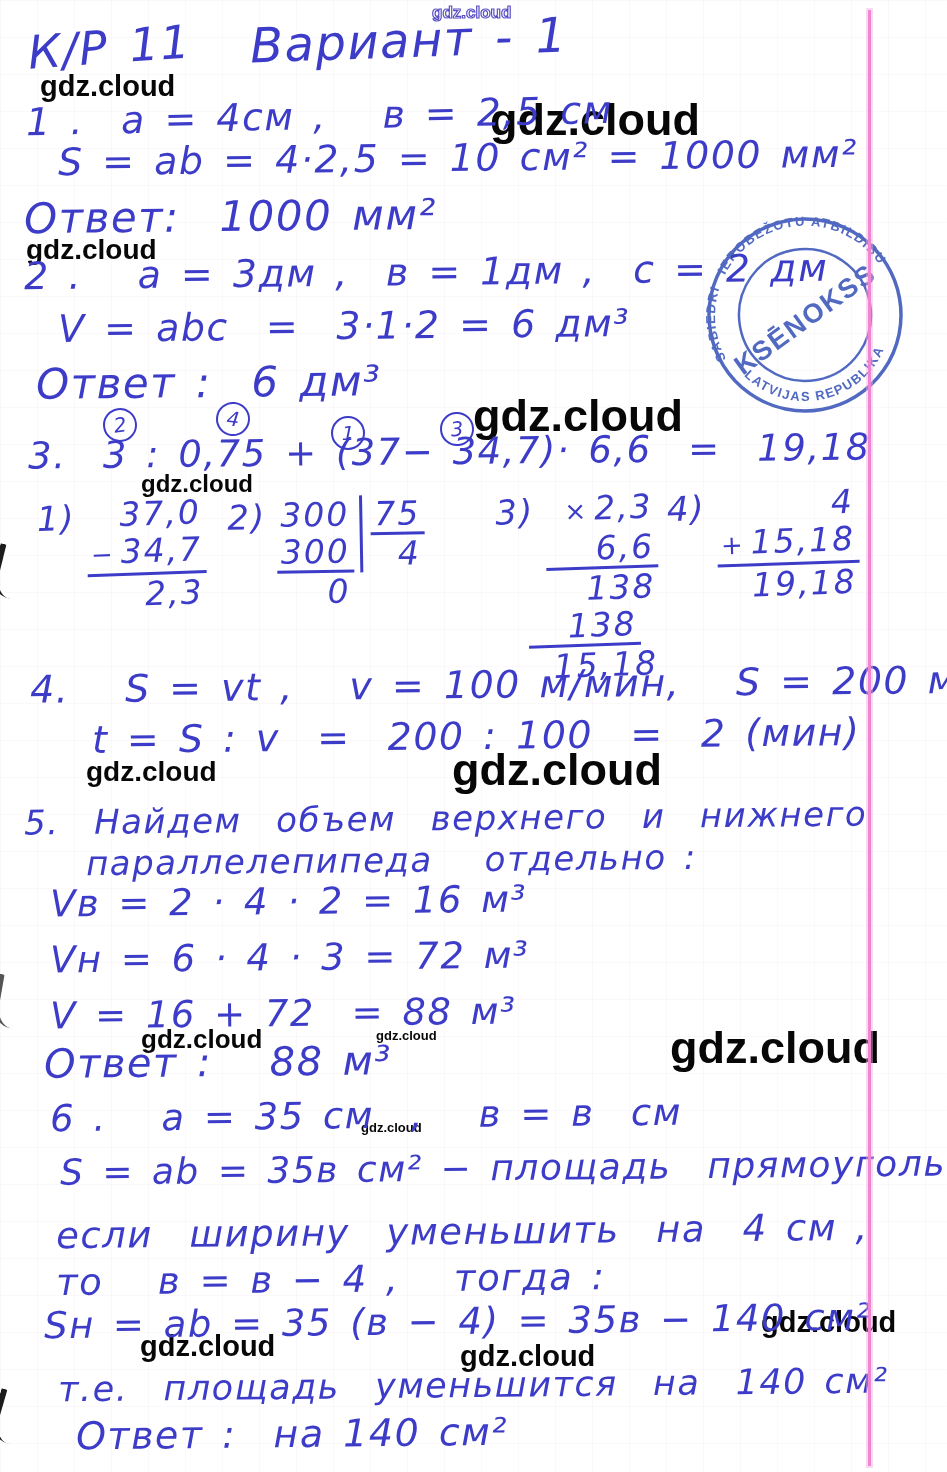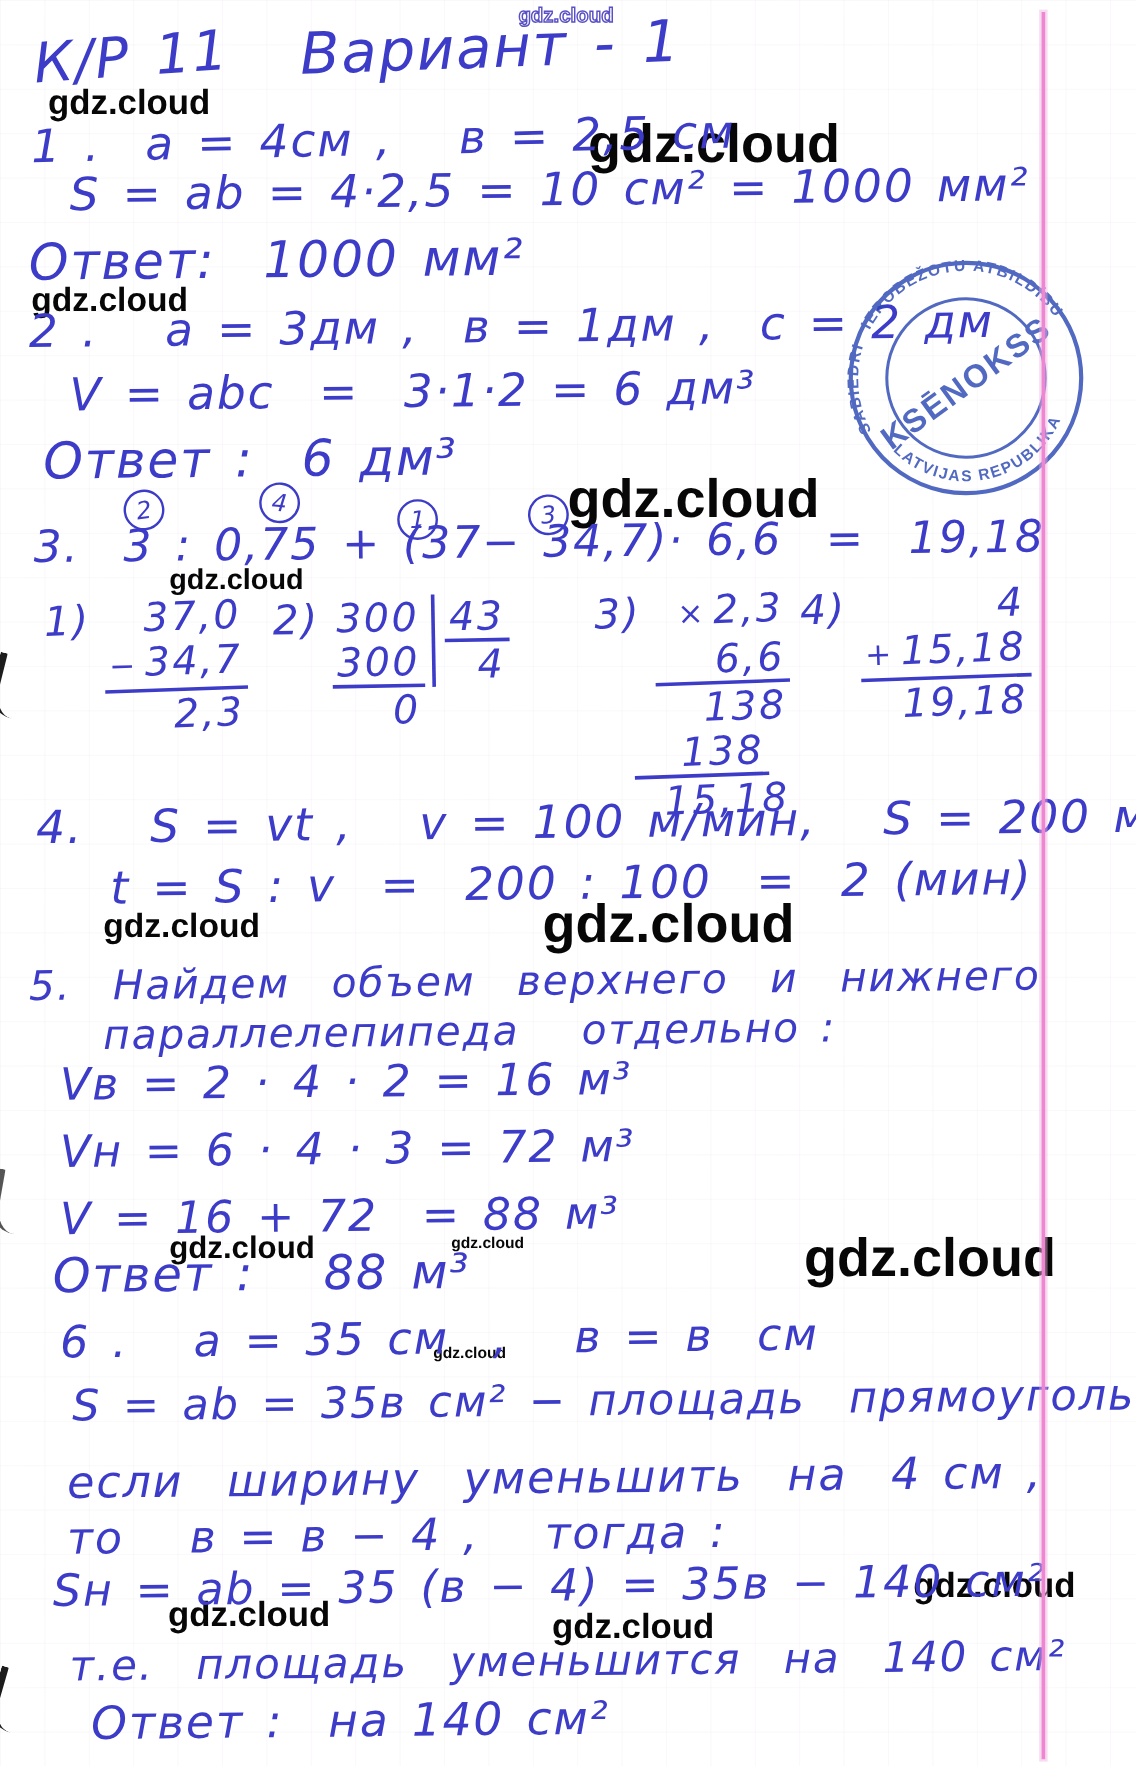--- a/index.html
+++ b/index.html
@@ -144,21 +144,21 @@
   </div>
 
   <div class="calc calc2">
     <span class="lbl">2)</span>
     <div class="col">
       <span class="r">300</span>
       <span class="r u">300</span>
       <span class="r ctr">0</span>
     </div>
     <div class="col dcol">
-      <span class="r u">43</span>
+      <span class="r u">75</span>
       <span class="r ctr">4</span>
     </div>
   </div>
 
   <div class="calc calc3">
     <span class="lbl">3)</span>
     <div class="col">
       <span class="r"><span class="opch">×</span><span>2,3</span></span>
       <span class="r u">6,6</span>
       <span class="r">138</span>

